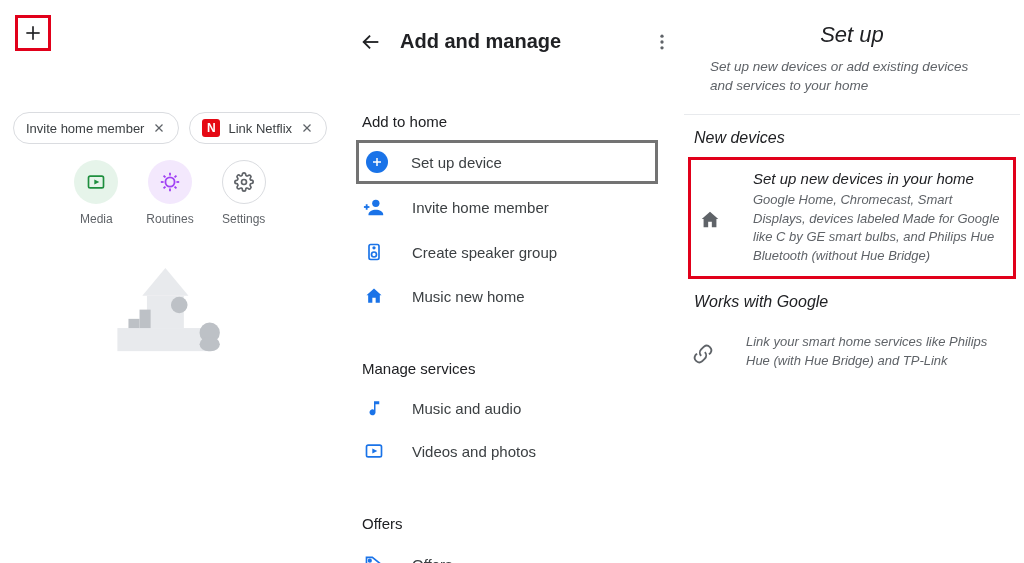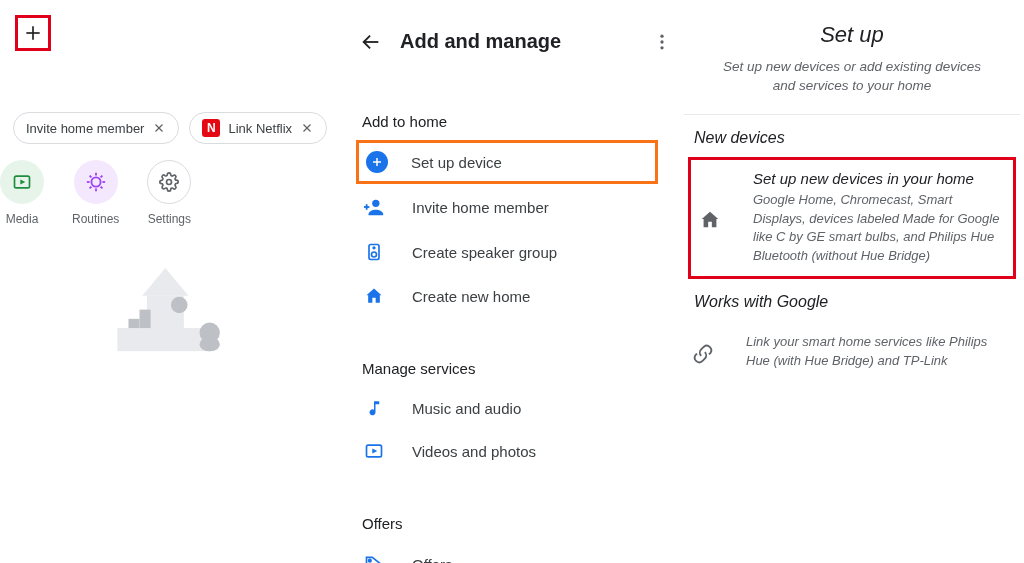--- a/index.html
+++ b/index.html
@@ -14,47 +14,47 @@
 
   
   .plus-box { position:absolute; top:15px; left:15px; width:36px; height:36px; border:3px solid #e1001a; display:flex; align-items:center; justify-content:center; cursor:pointer;}
   .plus-box svg { width:20px; height:20px; }
 
   .chip-row { position:absolute; top:112px; left:0; width:100%; display:flex; justify-content:center; gap:10px; }
   .chip { display:flex; align-items:center; gap:8px; border:1px solid #dadce0; border-radius:18px; padding:6px 12px; font-size:13px; color:#3c4043; cursor:pointer; }
   .chip .close { width:14px; height:14px; color:#5f6368; }
   .netflix-tile { width:18px; height:18px; background:#e50914; border-radius:3px; display:flex; align-items:center; justify-content:center; color:#fff; font-weight:700; font-size:12px; }
 
-  .action-row { position:absolute; top:160px; left:0; width:100%; display:flex; gap:28px; }
+  .action-row { position:absolute; top:160px; left:0; width:100%; display:flex; justify-content:center; gap:28px; }
   .action { display:flex; flex-direction:column; align-items:center; gap:8px; cursor:pointer; }
   .action .circle { width:44px; height:44px; border-radius:22px; display:flex; align-items:center; justify-content:center; }
   .action .label { font-size:12px; color:#5f6368; }
   .media-circle { background:#e6f4ea; }
   .routines-circle { background:#f3e8fd; }
   .settings-circle { background:#fff; border:1px solid #dadce0; }
 
   .illust { position:absolute; top:245px; left:0; width:100%; display:flex; justify-content:center; }
   .illust svg { width:150px; height:120px; }
 
   
   .header2 { display:flex; align-items:center; gap:18px; padding:30px 20px 18px 20px; }
   .header2 .title { font-weight:600; font-size:20px; }
   .header2 .back { cursor:pointer; display:flex; }
   .menu3 { position:absolute; top:32px; right:8px; cursor:pointer; }
 
   .section-label { font-size:15px; font-weight:500; color:#202124; padding:4px 22px 10px 22px;margin-top:38px; }
   .entry { display:flex; align-items:center; gap:26px; padding:12px 22px; font-size:15px; color:#3c4043; cursor:pointer; }
   .entry .icon { width:24px; display:flex; justify-content:center; color:#1a73e8; }
-  .entry.hl { border:3px solid #f97316; margin:0 22px 0 16px; padding:8px 6px; gap:22px; }
+  .entry.hl { border:3px solid #737373; margin:0 22px 0 16px; padding:8px 6px; gap:22px; }
 
   .plus-circle { width:22px; height:22px; border-radius:11px; background:#1a73e8; display:flex; align-items:center; justify-content:center; color:#fff; }
 
   
   .title3 { text-align:center; font-size:22px; font-weight:500; padding:22px 0 10px 0; }
-  .subtitle3 { text-align:center; font-size:13.5px; color:#5f6368; padding:0 30px 18px 30px; line-height:1.4; }
+  .subtitle3 { text-align:left; font-size:13.5px; color:#5f6368; padding:0 30px 18px 30px; line-height:1.4; }
   .hr3 { height:1px; background:#e8eaed; margin:0 4px; }
   .section3 { font-size:16px; font-weight:500; padding:14px 14px 10px 14px; }
   .card3 { display:flex; gap:32px; padding:12px 12px; cursor:pointer; align-items:center; }
   .card3 .ci { width:28px; display:flex; justify-content:center; padding-top:4px; color:#5f6368; }
   .card3 .ct .pt { font-size:15px; color:#202124; margin-bottom:4px; }
   .card3 .ct .st { font-size:13px; color:#5f6368; line-height:1.45; }
   .card3.hl { border:3px solid #e1001a; margin:0 8px; padding:10px 8px; }
 
 </style>
 </head>
@@ -188,21 +188,21 @@
         </svg>
       </span>
     <span>Create speaker group</span>
   </div>
   <div class="entry">
     <span class="icon">
         <svg width="20" height="20" viewBox="0 0 24 24" fill="#1a73e8">
           <path d="M12 3l9 8h-2v9h-5v-6h-4v6H5v-9H3z"></path>
         </svg>
       </span>
-    <span>Create new home</span>
+    <span>Music new home</span>
   </div>
 
   <div class="section-label">Manage services</div>
   <div class="entry">
     <span class="icon">
         <svg width="18" height="18" viewBox="0 0 24 24" fill="#1a73e8">
           <path d="M12 3v11.3A4 4 0 1 0 14 18V7h5V3z"></path>
         </svg>
       </span>
     <span>Music and audio</span>

